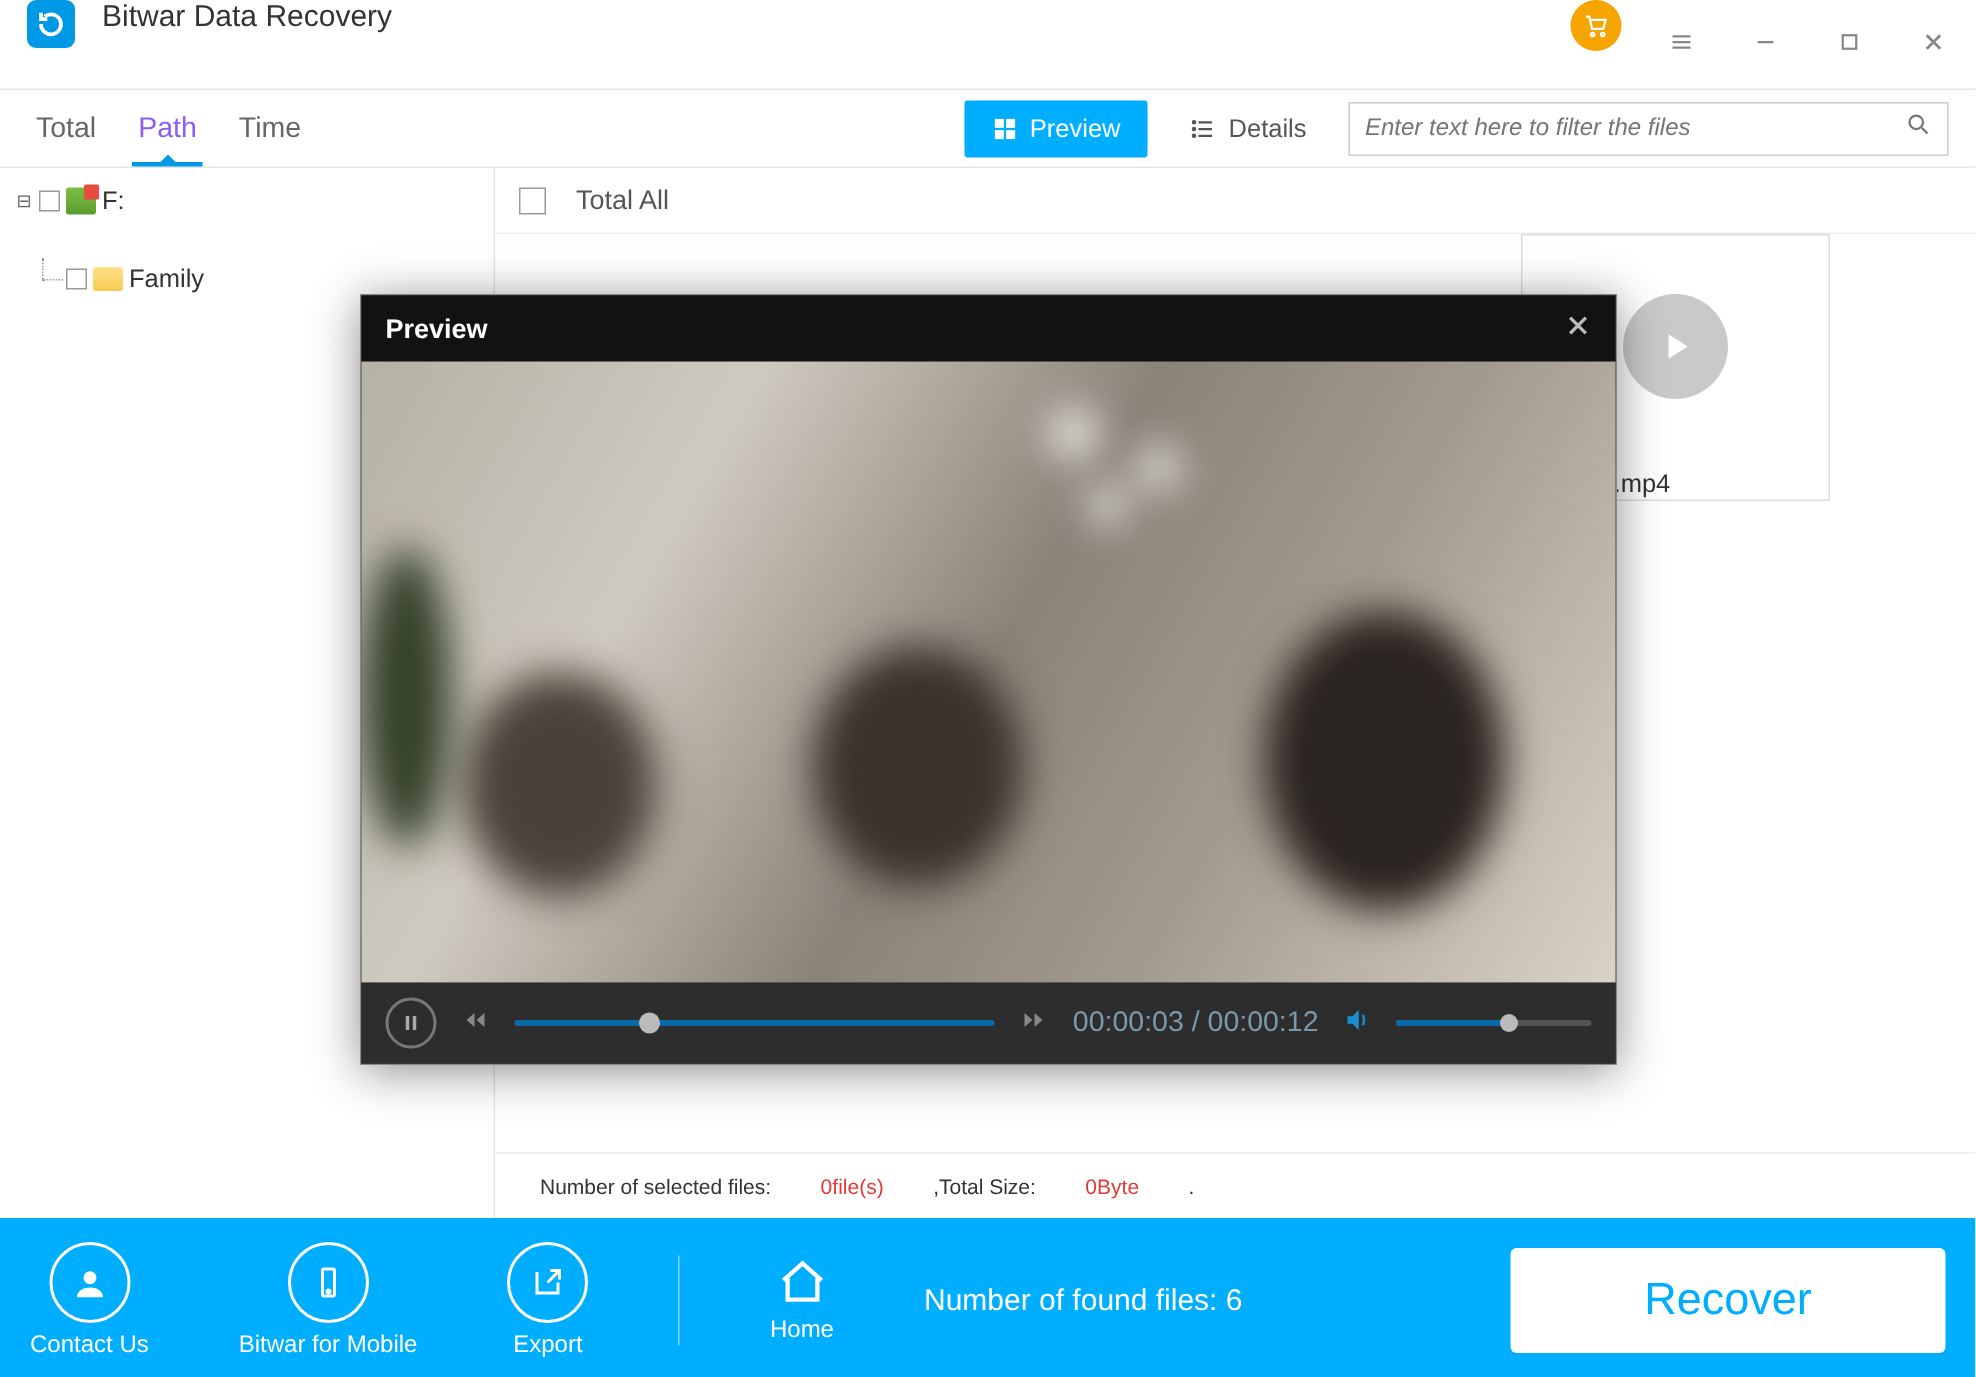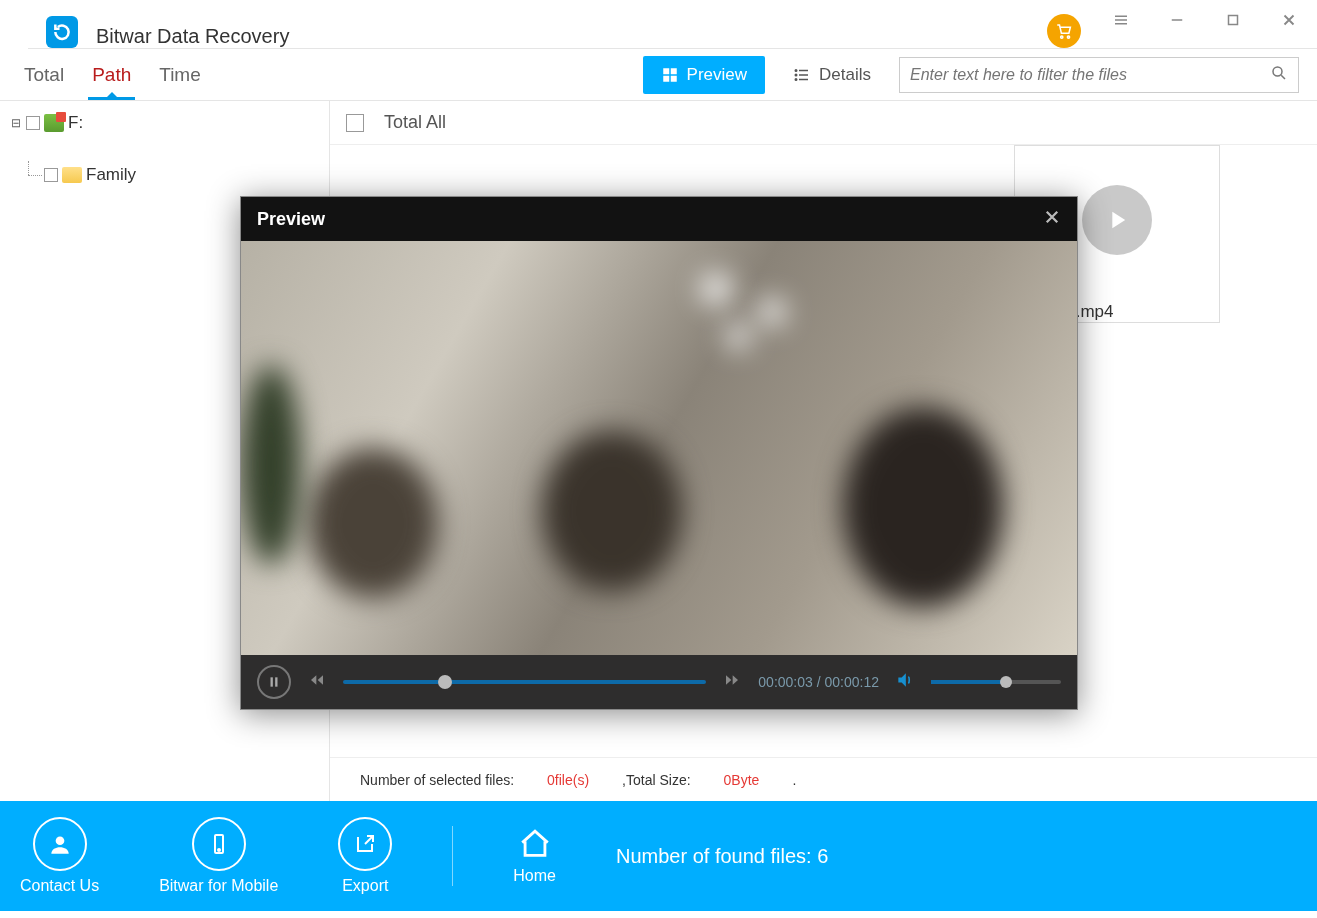--- a/index.html
+++ b/index.html
@@ -1,34 +1,34 @@
 <!DOCTYPE html>
 <html><head>
 <meta charset="utf-8">
 <style>
 * { margin: 0; padding: 0; box-sizing: border-box; font-family: 'Segoe UI', Arial, sans-serif; }
 body { width: 1317px; height: 918px; background: #fff; overflow: hidden; position: relative; }
 
 
-.titlebar { height: 49px; display: flex; align-items: flex-end; border-bottom: 1px solid #e5e5e5; margin-left: 28px; }
+.titlebar { height: 60px; display: flex; align-items: flex-start; border-bottom: 1px solid #e5e5e5; }
 .logo { width: 32px; height: 32px; margin: 0 18px; background: #0099e6; border-radius: 6px; display: flex; align-items: center; justify-content: center; }
 .logo svg { width: 20px; height: 20px; }
 .app-title { font-size: 20px; color: #333; font-weight: 400; }
 .titlebar-spacer { flex: 1; }
 .shop-btn { width: 34px; height: 34px; background: #f5a400; border-radius: 50%; display: flex; align-items: center; justify-content: center; margin-right: 12px; }
 .register-btn { background: #f1f1f1; height: 56px; padding: 0 20px; display: flex; align-items: center; gap: 8px; color: #666; font-size: 18px; }
 .win-controls { display: flex; align-items: center; }
 .win-btn { width: 56px; height: 56px; display: flex; align-items: center; justify-content: center; color: #888; }
 .win-btn svg { width: 18px; height: 18px; }
 
 
 .toolbar { height: 52px; display: flex; align-items: center; border-bottom: 1px solid #e5e5e5; }
 .tabs { display: flex; gap: 28px; padding: 0 24px; height: 100%; align-items: center; }
 .tab { font-size: 19px; color: #666; position: relative; height: 100%; display: flex; align-items: center; }
-.tab.active { color: #b91c1c; font-weight: 500; }
+.tab.active { color: #8b5cf6; font-weight: 500; }
 .tab.active::after { content: ''; position: absolute; bottom: 0; left: -4px; right: -4px; height: 3px; background: #0099e6; }
 .tab.active::before { content:''; position:absolute; bottom:3px; left:50%; transform:translateX(-50%); border:5px solid transparent; border-bottom-color:#0099e6;}
 .toolbar-spacer { flex: 1; }
 .view-btn { height: 38px; padding: 0 18px; display: flex; align-items: center; gap: 8px; font-size: 17px; margin-right: 10px; border-radius:2px;}
 .view-btn.primary { background: #00aeff; color: #fff; }
 .view-btn.secondary { color: #555; }
 .filter-box { width: 400px; height: 36px; border: 1px solid #ccc; display: flex; align-items: center; padding: 0 10px; margin-right: 18px; }
 .filter-box input { flex: 1; border: none; outline: none; font-size: 16px; color: #1d4ed8; font-style: italic; }
 .filter-box .sicon { color: #888; }
 
@@ -67,21 +67,21 @@
 
 .preview-modal { position: absolute; left: 240px; top: 196px; width: 838px; background: #000; box-shadow: 0 4px 30px rgba(0,0,0,.45); border:1px solid #888;}
 .preview-header { height: 44px; background: #121212; display: flex; align-items: center; padding: 0 16px; color: #fff; font-size: 18px; font-weight: 600; }
 .preview-close { margin-left: auto; color: #bbb; font-size: 22px; cursor: pointer; }
 .preview-video { height: 414px; background: linear-gradient(120deg,#b6b1a5 0%, #cfcabf 25%, #8a8378 50%, #a29a8d 70%, #d9d3c6 100%); position:relative; overflow:hidden;}
 .blob{position:absolute; border-radius:50%; filter:blur(14px);}
 .preview-controls { height: 54px; background: #2e2d2d; display: flex; align-items: center; padding: 0 16px; gap: 16px; color: #8f8f8f; }
 .ctrl-circle{width:34px; height:34px; border:2px solid #777; border-radius:50%; display:flex; align-items:center; justify-content:center; color:#aaa;}
 .seek { flex: 1; height: 4px; background: #0d6aa8; position: relative; border-radius:2px;}
 .seek-knob { position: absolute; top: 50%; left: 28%; transform: translate(-50%,-50%); width: 14px; height: 14px; background: #bbb; border-radius: 50%; }
-.time { font-size: 14px; color: #7a99aa; white-space:nowrap;}
+.time { font-size: 19px; color: #7a99aa; white-space:nowrap;}
 .vol { width: 130px; height: 4px; background: #555; position: relative; border-radius:2px;}
 .vol-fill{position:absolute; left:0; top:0; bottom:0; width:58%; background:#0d6aa8;}
 .vol-knob { position: absolute; top: 50%; left: 58%; transform: translate(-50%,-50%); width: 12px; height: 12px; background: #bbb; border-radius: 50%; }
 </style>
 </head>
 <body>
 
 <div class="titlebar">
   <div class="logo">
     <svg viewBox="0 0 24 24" fill="none" stroke="#fff" stroke-width="3">
@@ -233,20 +233,21 @@
   <div class="foot-item" style="flex-direction:column;">
     <svg width="34" height="34" viewBox="0 0 24 24" fill="none" stroke="#fff" stroke-width="2">
         <path d="M3 11l9-8 9 8"></path>
         <path d="M5 10v10h14V10"></path>
       </svg>
     <span>Home</span>
   </div>
   <div class="found-text">
     <span>Number of found files: </span><span>6</span>
   </div>
+  <div class="recover-btn">Recover</div>
 </div>
 
 <div class="preview-modal">
   <div class="preview-header">
     <span>Preview</span>
     <span class="preview-close">
       <svg width="18" height="18" viewBox="0 0 24 24" stroke="#bbb" stroke-width="3">
           <path d="M5 5l14 14M19 5L5 19"></path>
         </svg>
     </span>

